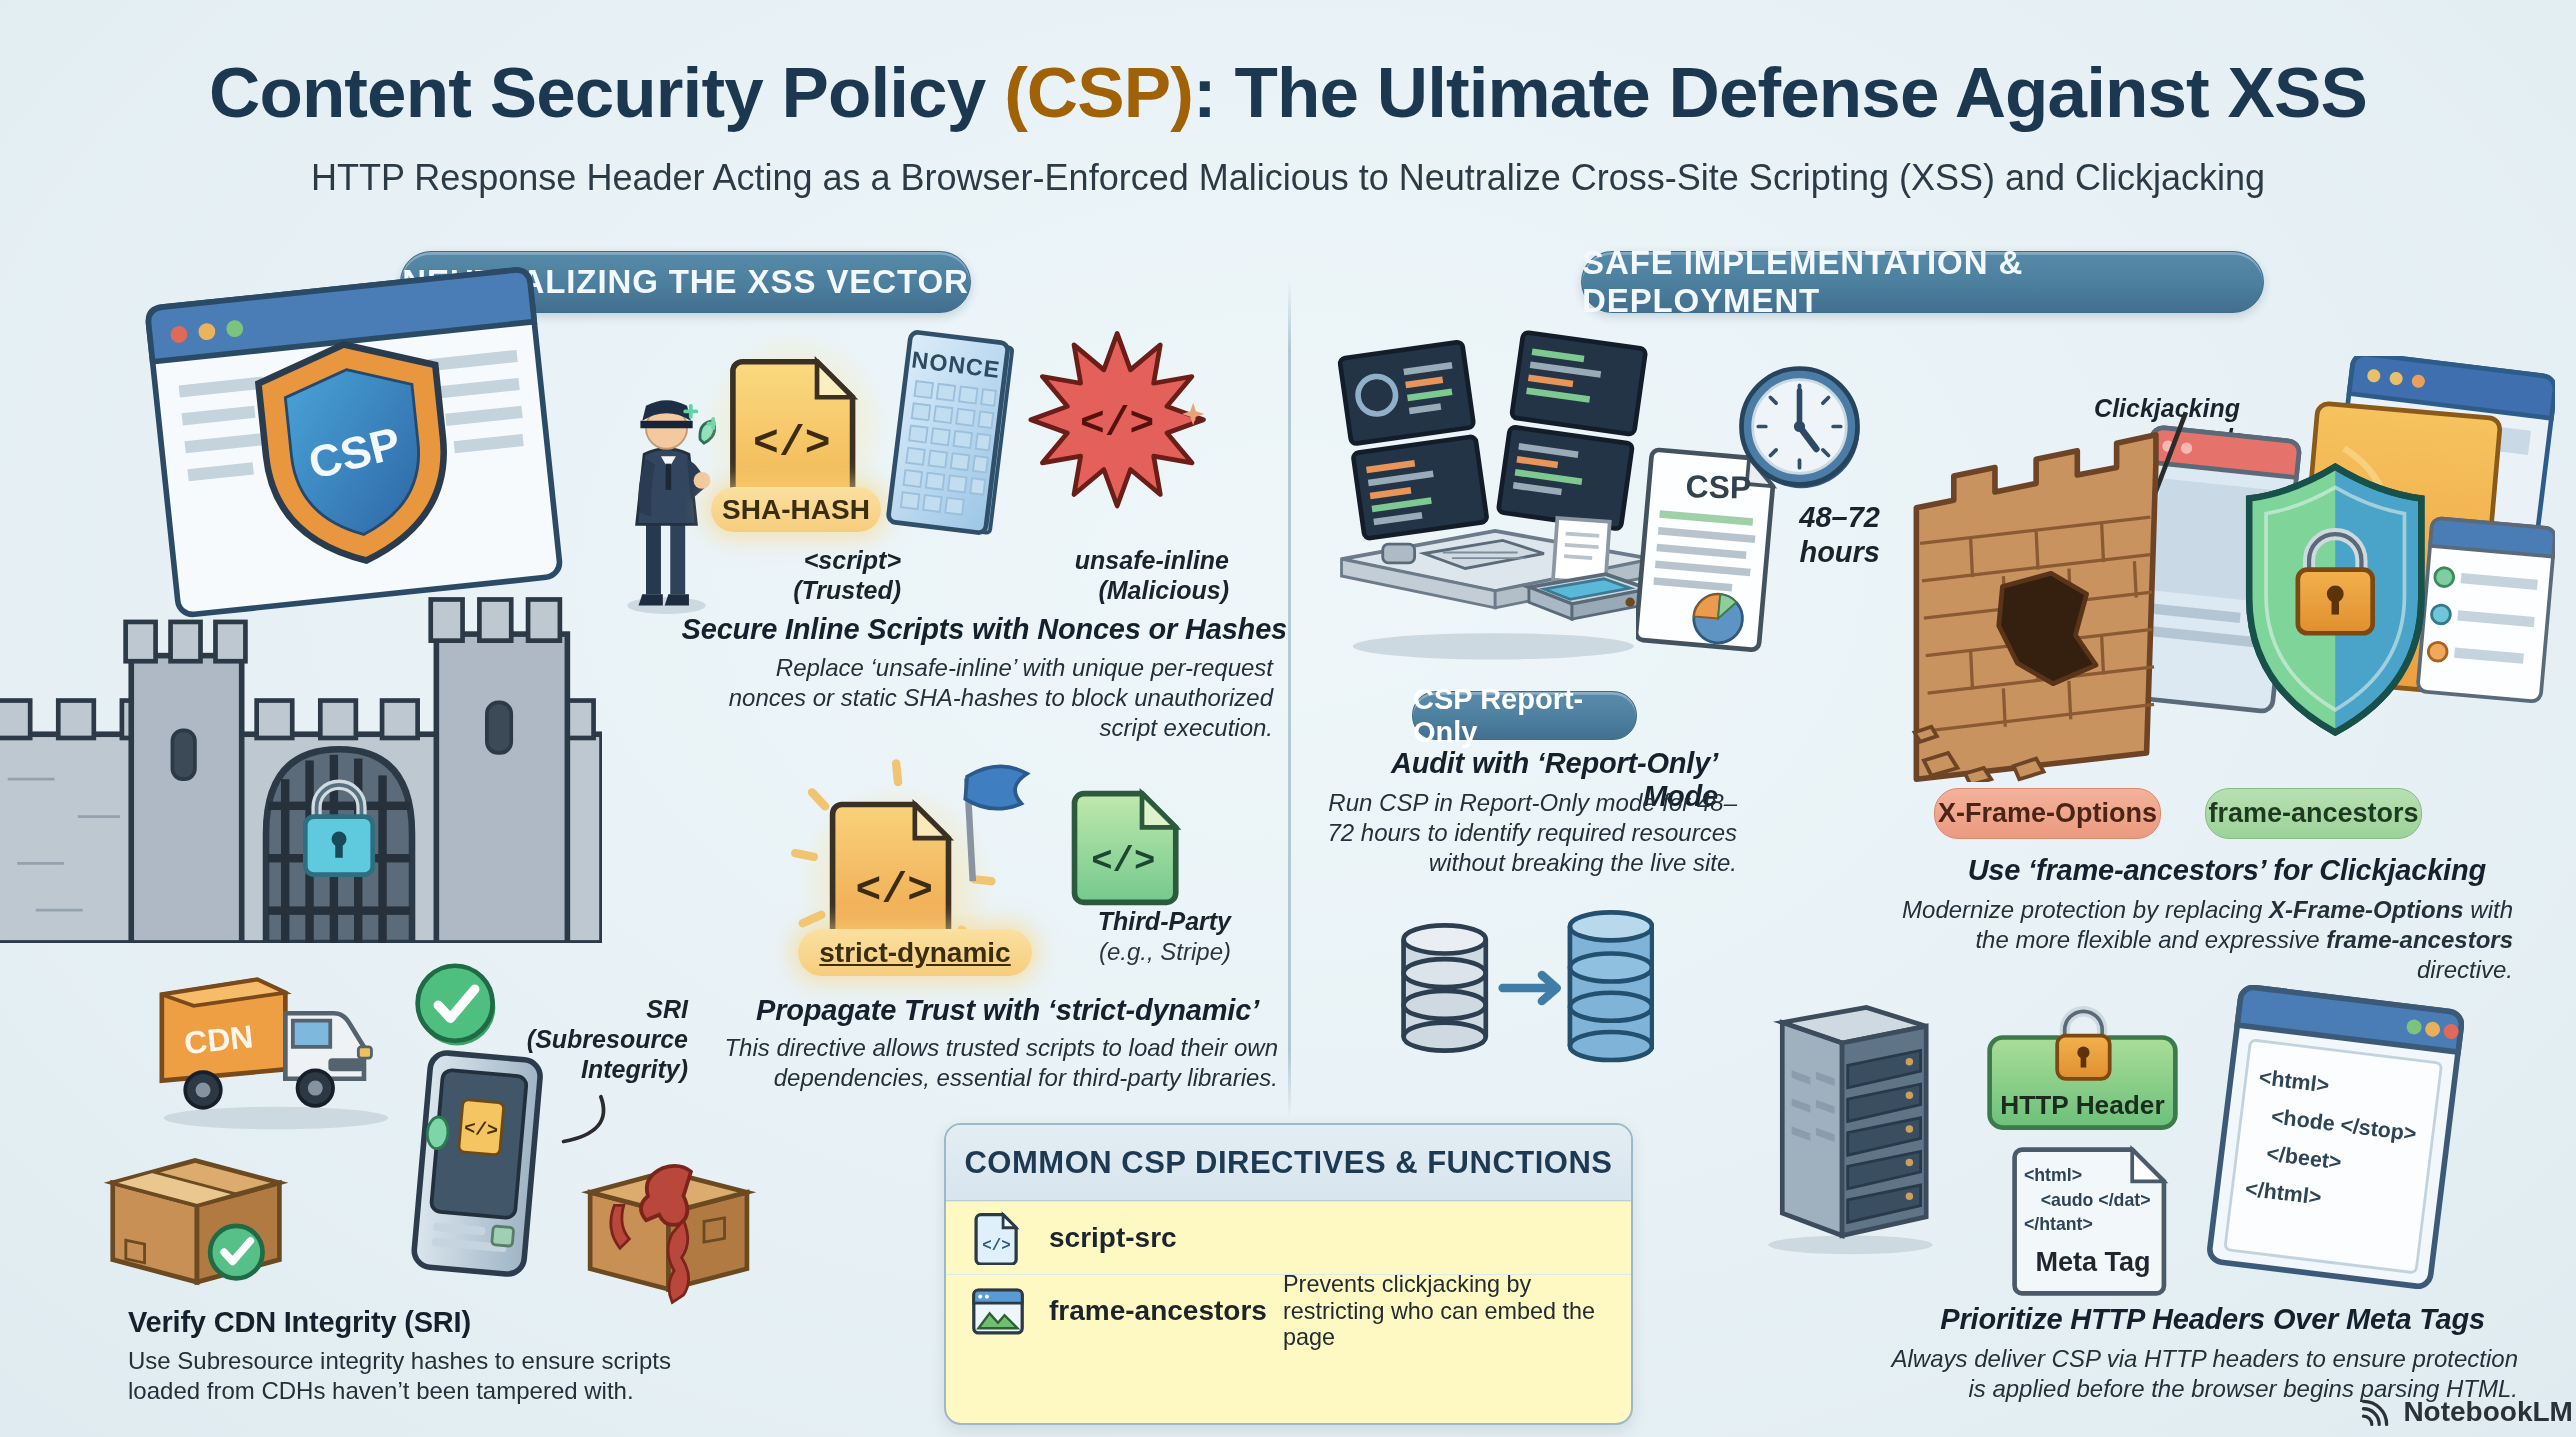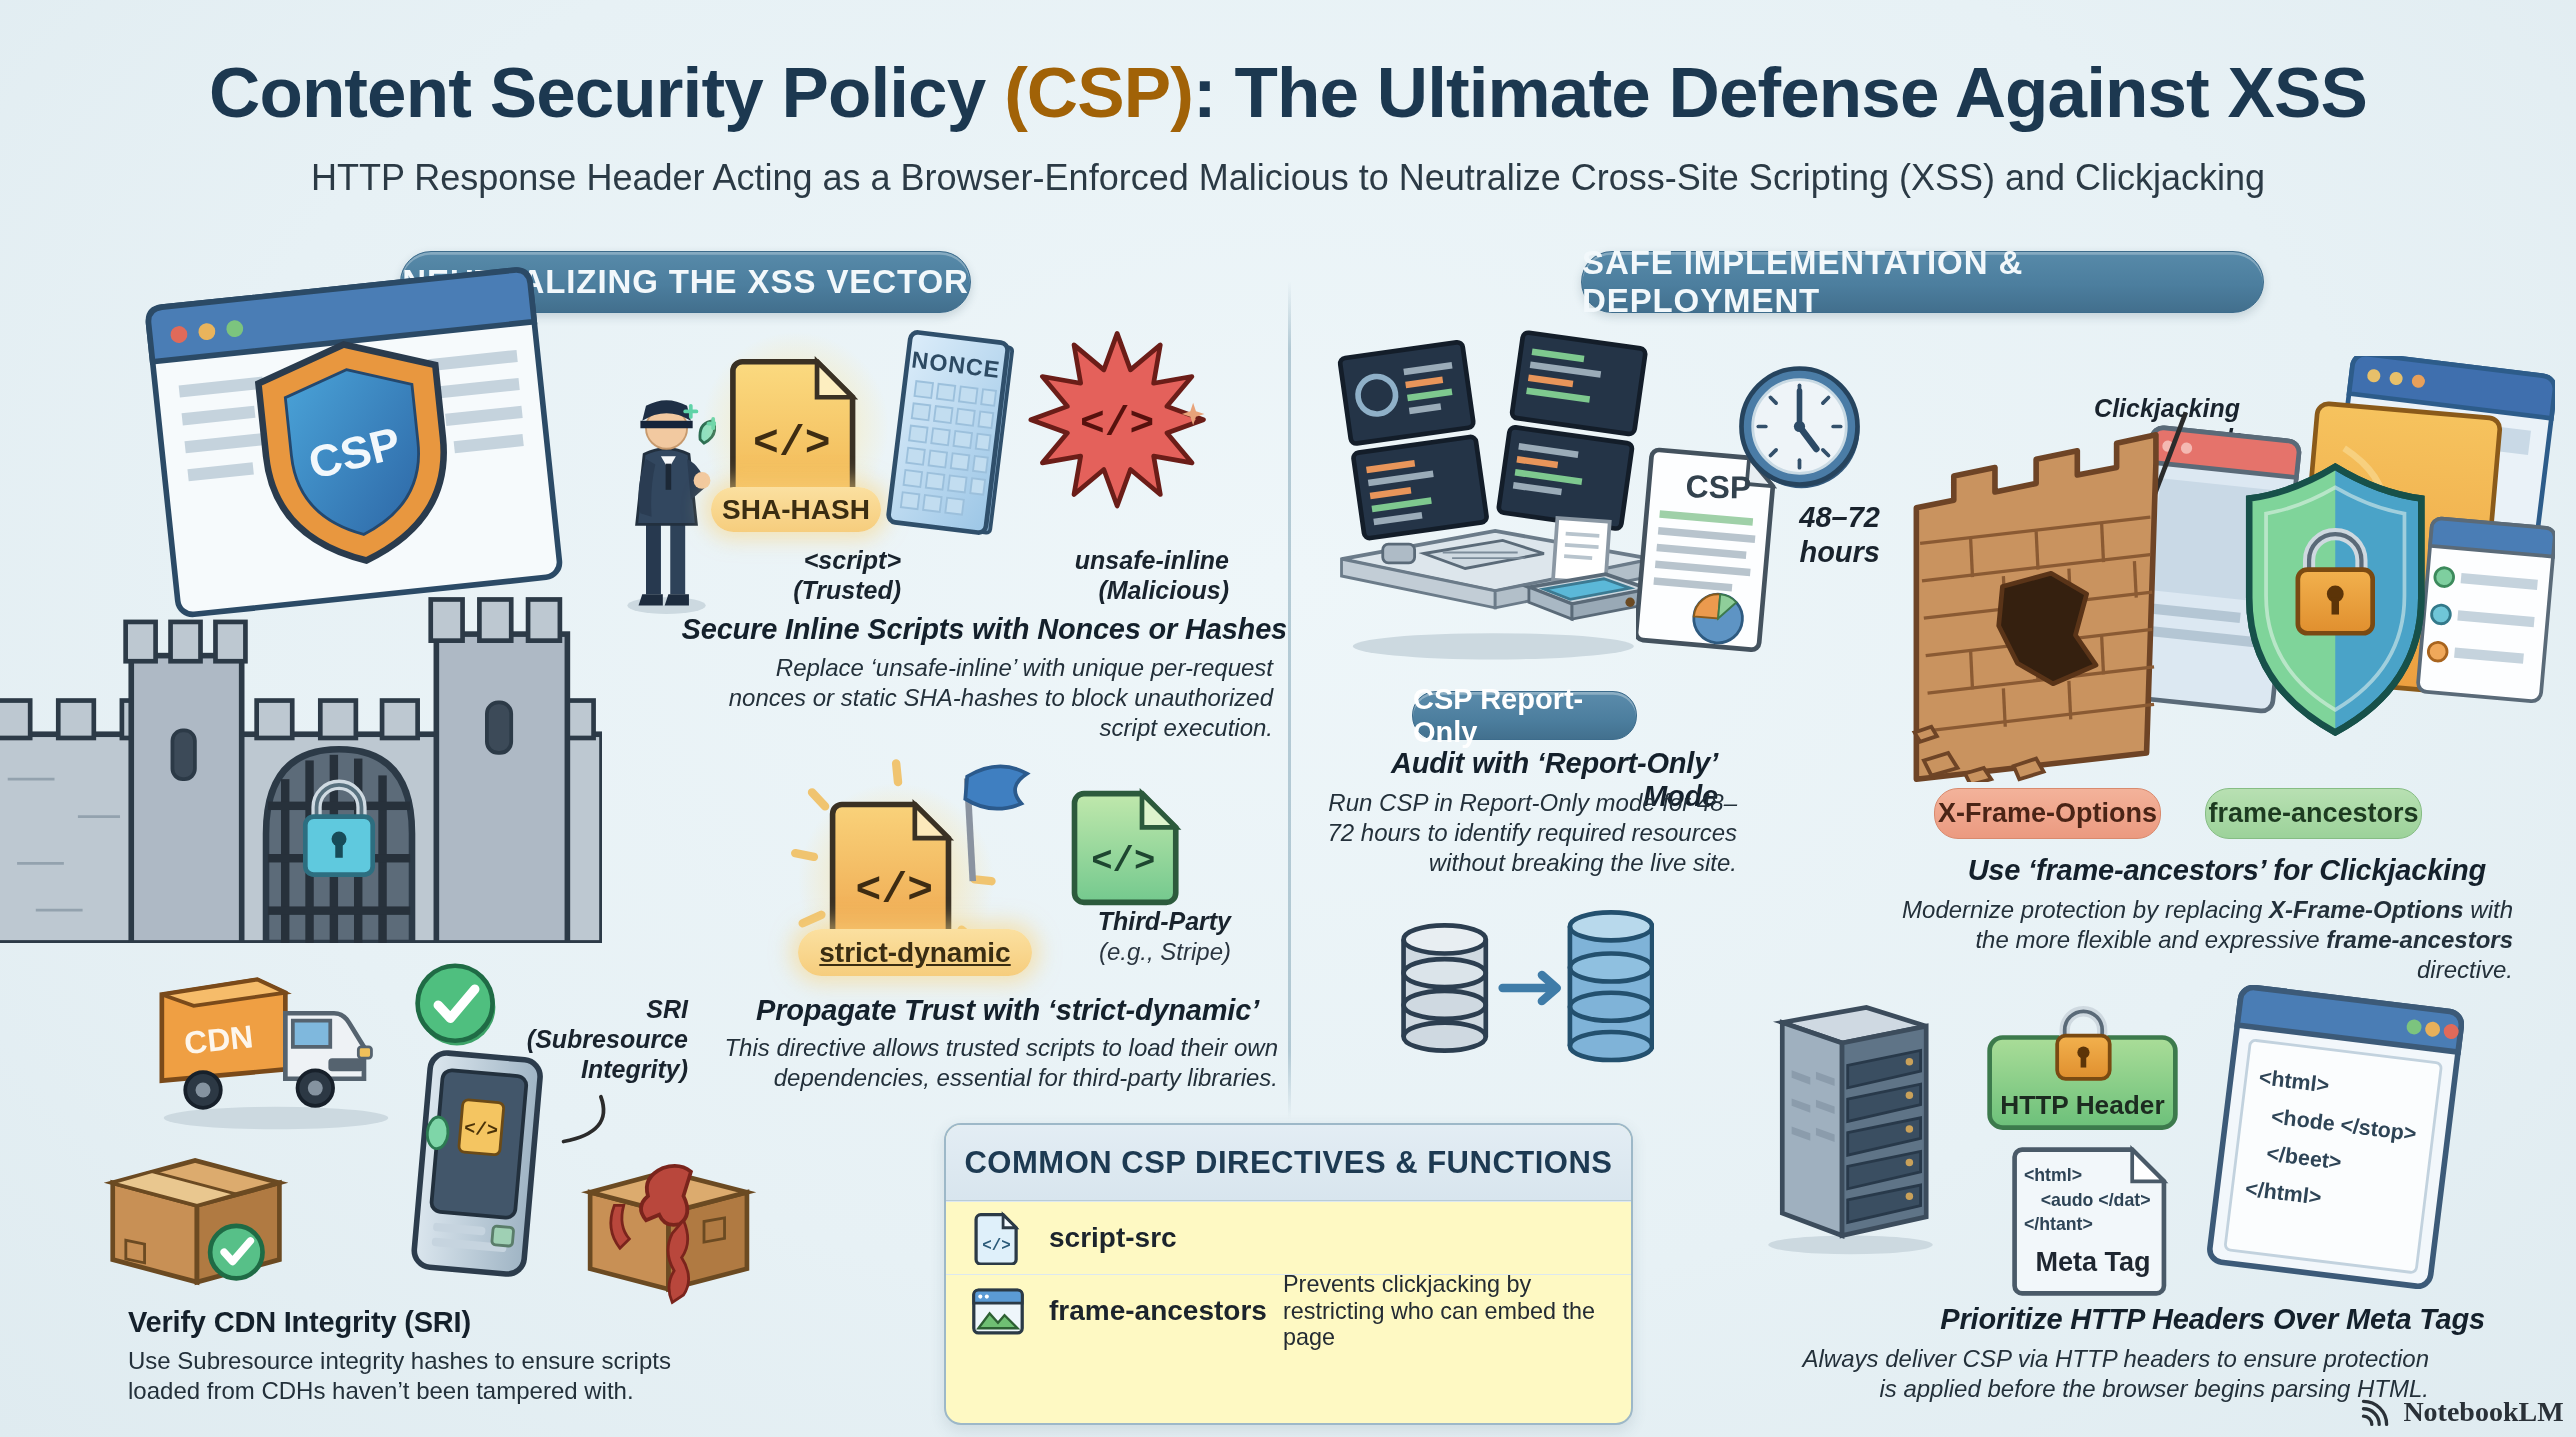--- a/index.html
+++ b/index.html
@@ -32,21 +32,21 @@
     box-shadow:inset 0 2.8px 0 rgba(255,255,255,.3);border:1.9px solid #3d6c8c;}
   .divider{background:linear-gradient(180deg,rgba(110,150,170,0),rgba(110,150,170,.45) 8%,rgba(110,150,170,.45) 92%,rgba(110,150,170,0));}
   .tbl{background:#fef9c3;border:2.8px solid #9db8c8;border-radius:17px;box-shadow:0 5.6px 15px rgba(40,70,90,.12);overflow:hidden;}
   .tbl-head{background:linear-gradient(180deg,#e3edf4,#d8e5ee);border-bottom:1.9px solid #b9ccd8;display:flex;align-items:center;justify-content:center;
     font-weight:bold;font-size:31px;color:#1d3a52;letter-spacing:0.5px;height:75px;}
   .tbl-row{display:flex;align-items:center;border-top:1.9px solid #dde8ef;height:72px;}
   .tbl-row:first-child{border-top:none;}
   .tbl-ic{width:103px;display:flex;justify-content:center;flex:0 0 auto;}
   .tbl-dir{width:234px;font-weight:bold;font-size:28px;color:#1c242c;flex:0 0 auto;}
   .tbl-desc{font-size:23.4px;color:#242c33;line-height:1.14;padding-right:22.5px;}
-  .footer{display:flex;align-items:center;gap:9.4px;font-size:28px;font-weight:bold;color:#2a3138;font-family:Liberation Serif, serif;}
+  .footer{display:flex;align-items:center;gap:9.4px;font-size:28px;font-weight:bold;color:#2a3138;}
   svg text{font-family:"Liberation Sans",sans-serif;}
   .mono{font-family:"Liberation Mono","DejaVu Sans Mono",monospace;}
 </style>
 </head>
 <body>
 
 <div class="abs title">
   <span>Content Security Policy </span><span class="accent">(CSP)</span><span>: The Ultimate Defense Against XSS</span>
 </div>
 <div class="abs subtitle">HTTP Response Header Acting as a Browser-Enforced Malicious to Neutralize Cross-Site Scripting (XSS) and Clickjacking</div>
@@ -671,21 +671,21 @@
     <g font-size="23" font-weight="bold" fill="#2e4456" class="mono">
       <text x="48" y="116">&lt;html&gt;</text>
       <text x="66" y="156">&lt;hode &lt;/stop&gt;</text>
       <text x="66" y="196">&lt;/beet&gt;</text>
       <text x="48" y="236">&lt;/html&gt;</text>
     </g>
   </g>
 </svg>
 
 <div class="abs h center" style="left:1914px;top:1303px;width:571px;">Prioritize HTTP Headers Over Meta Tags</div>
-<div class="abs b center" style="left:1792px;top:1344px;width:637px;">Always deliver CSP via HTTP headers to ensure protection is applied before the browser begins parsing HTML.</div>
+<div class="abs b center" style="left:1881px;top:1344px;width:637px;">Always deliver CSP via HTTP headers to ensure protection is applied before the browser begins parsing HTML.</div>
 
 <div class="abs footer" style="left:2357px;top:1393px;">
   <svg width="37" height="37" viewBox="0 0 40 40">
     <g fill="none" stroke="#2a3138" stroke-width="3.6" stroke-linecap="round">
       <path d="M7 25 A9 9 0 0 1 16 34"></path>
       <path d="M7 17 A17 17 0 0 1 24 34"></path>
       <path d="M7 9 A25 25 0 0 1 32 34"></path>
     </g>
   </svg>
   <span>NotebookLM</span>

